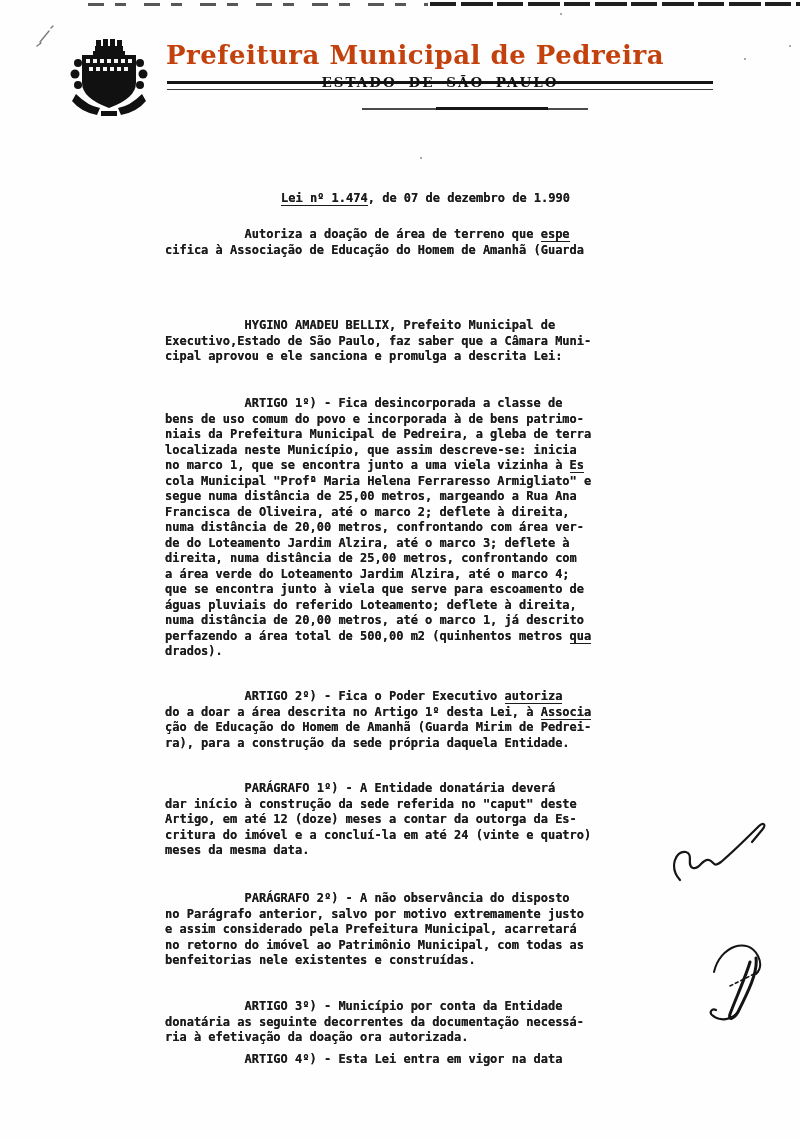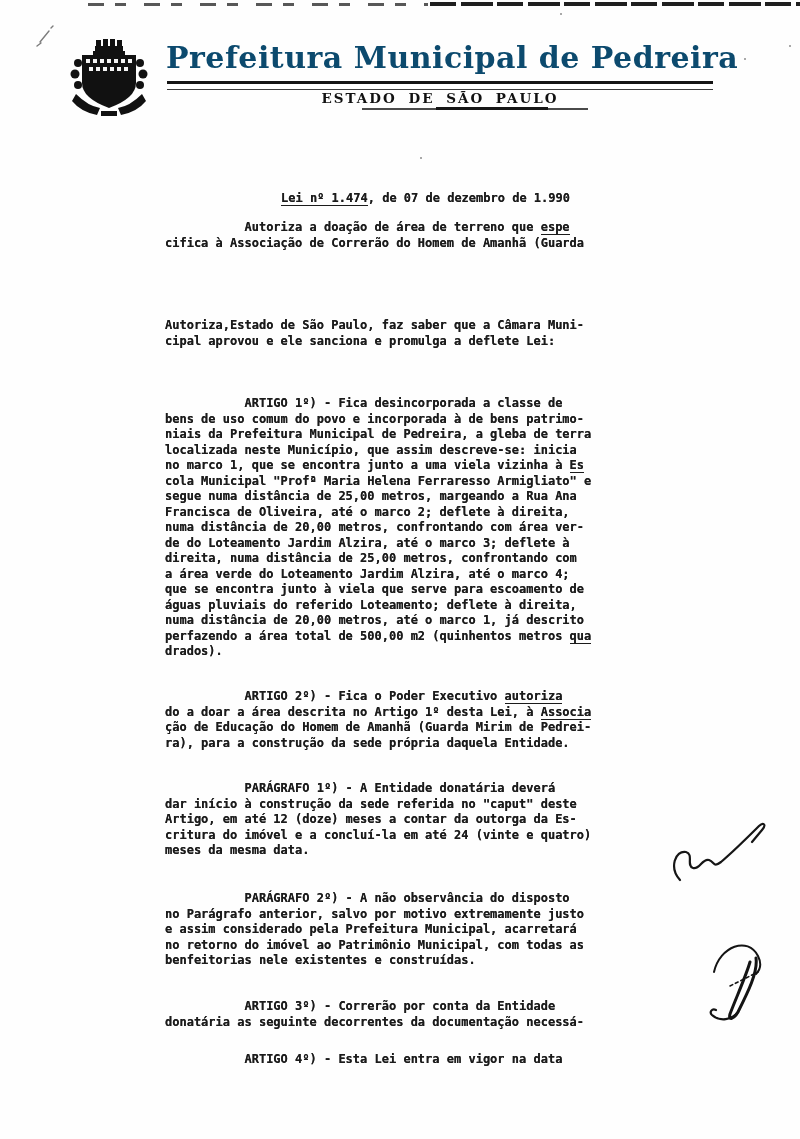--- a/index.html
+++ b/index.html
@@ -6,28 +6,28 @@
   body{
     width:800px;height:1139px;position:relative;overflow:hidden;
     background:#fefefe;
     font-family:"DejaVu Sans Mono", monospace;
   }
   .abs{position:absolute;}
   
   .header-title{
     left:166px;top:40px;width:548px;
     font-family:"DejaVu Serif", serif;font-weight:bold;
-    font-size:30px;color:#0c4a6e;white-space:nowrap;letter-spacing:.5px;
+    font-size:26px;color:#c2410c;white-space:nowrap;letter-spacing:.5px;
   }
   .title-rule{
     left:167px;top:81px;width:546px;height:5px;
     border-top:3px solid #141414;border-bottom:1px solid #3a3a3a;
   }
   .header-subtitle{
-    left:167px;top:90px;width:546px;text-align:center;
+    left:167px;top:74px;width:546px;text-align:center;
     font-family:"DejaVu Serif", serif;font-weight:bold;
     font-size:13.5px;color:#111;letter-spacing:2px;word-spacing:5px;
   }
   .sub-rule{left:362px;top:108px;width:226px;height:1.5px;background:#4a4a4a;}
   .sub-rule-dark{left:436px;top:107px;width:112px;height:2.5px;background:#161616;}
   
   .type{
     font-family:"DejaVu Sans Mono", monospace;font-weight:bold;
     font-size:12px;color:#1b1b1b;white-space:pre;
     text-shadow:0 0 .4px #444;
@@ -93,27 +93,27 @@
 </svg>
 
 <div class="abs header-title">Prefeitura Municipal de Pedreira</div>
 <div class="abs title-rule"></div>
 <div class="abs header-subtitle">ESTADO DE SÃO PAULO</div>
 <div class="abs sub-rule"></div>
 <div class="abs sub-rule-dark"></div>
 
 <div class="abs type law-heading"><span class="u">Lei nº 1.474</span><span>, de 07 de dezembro de 1.990</span></div>
 
-<div class="abs type para" style="top:220px"><div class="tline">           Autoriza a doação de área de terreno que <span class="u">espe</span></div><div class="tline">cifica à Associação de Correrão do Homem de Amanhã (Guarda</div></div>
-<div class="abs type para" style="top:318px"><div class="tline">Autoriza,Estado de São Paulo, faz saber que a Câmara Muni-</div><div class="tline">cipal aprovou e ele sanciona e promulga a deflete Lei:</div></div>
+<div class="abs type para" style="top:227px"><div class="tline">           Autoriza a doação de área de terreno que <span class="u">espe</span></div><div class="tline">cifica à Associação de Educação do Homem de Amanhã (Guarda</div></div>
+<div class="abs type para" style="top:318px"><div class="tline">           HYGINO AMADEU BELLIX, Prefeito Municipal de</div><div class="tline">Executivo,Estado de São Paulo, faz saber que a Câmara Muni-</div><div class="tline">cipal aprovou e ele sanciona e promulga a descrita Lei:</div></div>
 <div class="abs type para" style="top:396px"><div class="tline">           ARTIGO 1º) - Fica desincorporada a classe de</div><div class="tline">bens de uso comum do povo e incorporada à de bens patrimo-</div><div class="tline">niais da Prefeitura Municipal de Pedreira, a gleba de terra</div><div class="tline">localizada neste Município, que assim descreve-se: inicia</div><div class="tline">no marco 1, que se encontra junto a uma viela vizinha à <span class="u">Es</span></div><div class="tline">cola Municipal "Profª Maria Helena Ferraresso Armigliato" e</div><div class="tline">segue numa distância de 25,00 metros, margeando a Rua Ana</div><div class="tline">Francisca de Oliveira, até o marco 2; deflete à direita,</div><div class="tline">numa distância de 20,00 metros, confrontando com área ver-</div><div class="tline">de do Loteamento Jardim Alzira, até o marco 3; deflete à</div><div class="tline">direita, numa distância de 25,00 metros, confrontando com</div><div class="tline">a área verde do Loteamento Jardim Alzira, até o marco 4;</div><div class="tline">que se encontra junto à viela que serve para escoamento de</div><div class="tline">águas pluviais do referido Loteamento; deflete à direita,</div><div class="tline">numa distância de 20,00 metros, até o marco 1, já descrito</div><div class="tline">perfazendo a área total de 500,00 m2 (quinhentos metros <span class="u">qua</span></div><div class="tline">drados).</div></div>
 <div class="abs type para" style="top:689px"><div class="tline">           ARTIGO 2º) - Fica o Poder Executivo <span class="u">autoriza</span></div><div class="tline">do a doar a área descrita no Artigo 1º desta Lei, à <span class="u">Associa</span></div><div class="tline">ção de Educação do Homem de Amanhã (Guarda Mirim de Pedrei-</div><div class="tline">ra), para a construção da sede própria daquela Entidade.</div></div>
 <div class="abs type para" style="top:781px"><div class="tline">           PARÁGRAFO 1º) - A Entidade donatária deverá</div><div class="tline">dar início à construção da sede referida no "caput" deste</div><div class="tline">Artigo, em até 12 (doze) meses a contar da outorga da Es-</div><div class="tline">critura do imóvel e a concluí-la em até 24 (vinte e quatro)</div><div class="tline">meses da mesma data.</div></div>
 <div class="abs type para" style="top:891px"><div class="tline">           PARÁGRAFO 2º) - A não observância do disposto</div><div class="tline">no Parágrafo anterior, salvo por motivo extremamente justo</div><div class="tline">e assim considerado pela Prefeitura Municipal, acarretará</div><div class="tline">no retorno do imóvel ao Patrimônio Municipal, com todas as</div><div class="tline">benfeitorias nele existentes e construídas.</div></div>
-<div class="abs type para" style="top:999px"><div class="tline">           ARTIGO 3º) - Correrão por conta da Entidade</div><div class="tline">donatária as seguinte decorrentes da documentação necessá-</div></div>
+<div class="abs type para" style="top:999px"><div class="tline">           ARTIGO 3º) - Município por conta da Entidade</div><div class="tline">donatária as seguinte decorrentes da documentação necessá-</div><div class="tline">ria à efetivação da doação ora autorizada.</div></div>
 <div class="abs type para" style="top:1052px"><div class="tline">           ARTIGO 4º) - Esta Lei entra em vigor na data</div></div>
 
 <svg class="abs" style="left:655px;top:818px;" width="150" height="75" viewBox="0 0 150 75">
   <path d="M25,62 C14,50 20,32 31,34 C39,36 31,48 38,50 C45,52 47,40 54,42 C60,44 58,50 66,44 C80,32 96,16 104,8 C108,4 112,6 107,12 L97,24" stroke="#161616" stroke-width="2.2" fill="none" stroke-linecap="round" stroke-linejoin="round"></path>
 </svg>
 
 <svg class="abs" style="left:700px;top:928px;" width="85" height="100" viewBox="0 0 85 100" stroke="#141414" fill="none" stroke-linecap="round">
   <path d="M14,44 C20,18 48,8 58,28 C62,36 60,42 56,46" stroke-width="2"></path>
   <path d="M56,30 C58,44 48,64 38,84 C34,91 28,93 30,86 C36,70 46,48 50,34" stroke-width="3"></path>
   <path d="M38,84 C32,92 20,94 12,87 C9,84 12,80 16,82" stroke-width="2.2"></path>

